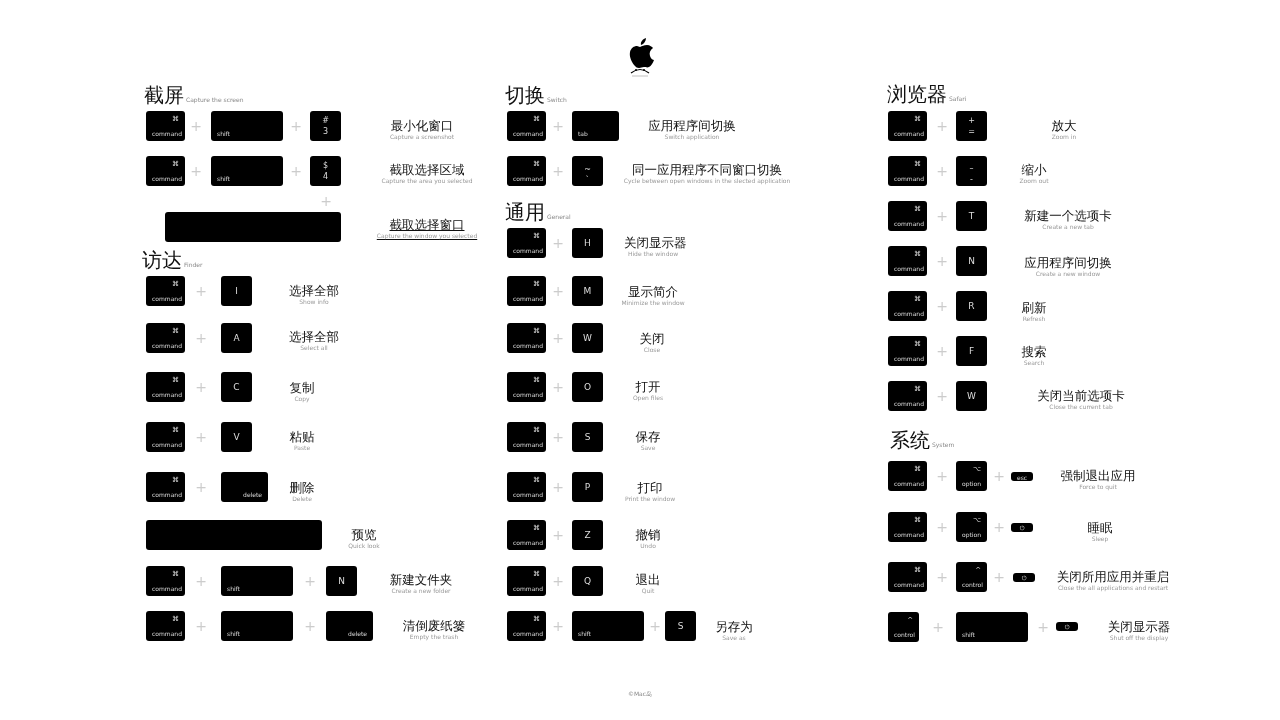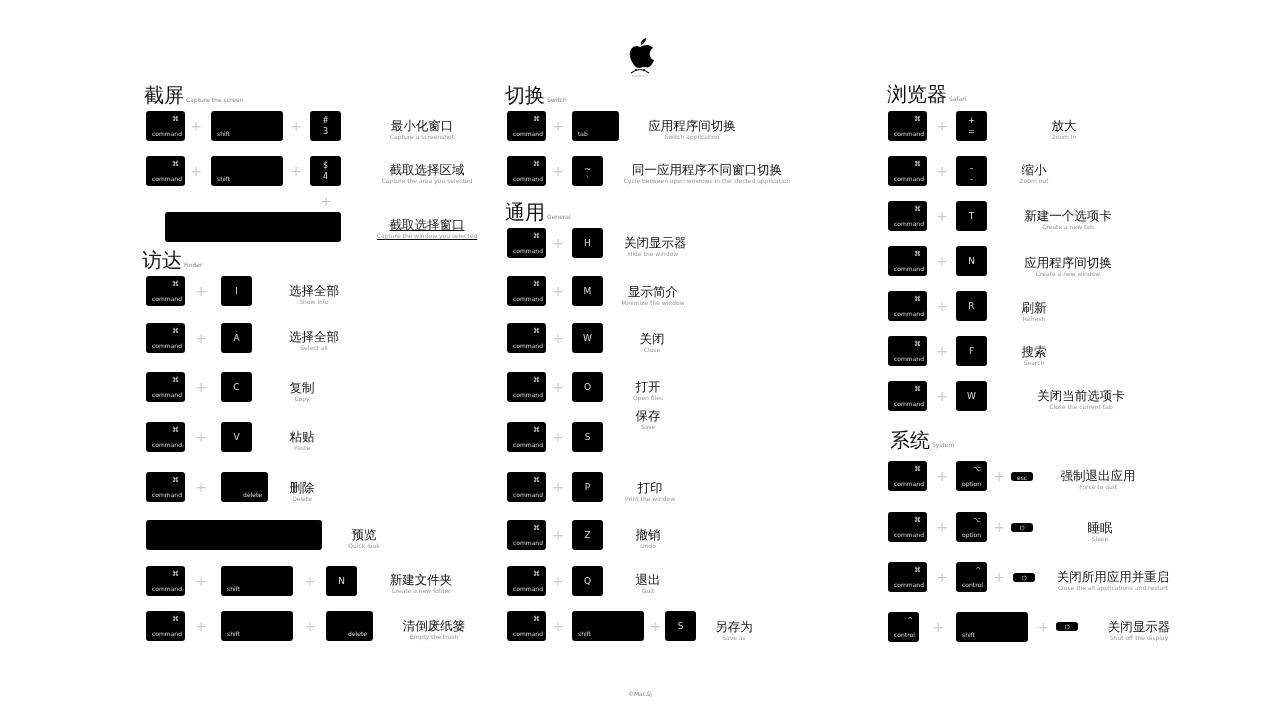--- a/index.html
+++ b/index.html
@@ -286,21 +286,21 @@
   </div>
 
 <div class="key" style="left:507px;top:422px;width:39px;height:30px;">
     <span class="sym">⌘</span>
     <span class="lbl">command</span>
   </div>
 <div class="plus" style="left:551px;top:430px;">+</div>
 <div class="key" style="left:572px;top:422px;width:31px;height:30px;">
     <span class="ch">S</span>
   </div>
-<div class="desc" style="left:626px;top:408px;width:44px;">
+<div class="desc" style="left:626px;top:429px;width:44px;">
     <span class="zh">保存</span>
     <span class="en">Save</span>
   </div>
 
 <div class="key" style="left:507px;top:472px;width:39px;height:30px;">
     <span class="sym">⌘</span>
     <span class="lbl">command</span>
   </div>
 <div class="plus" style="left:551px;top:480px;">+</div>
 <div class="key" style="left:572px;top:472px;width:31px;height:30px;">

